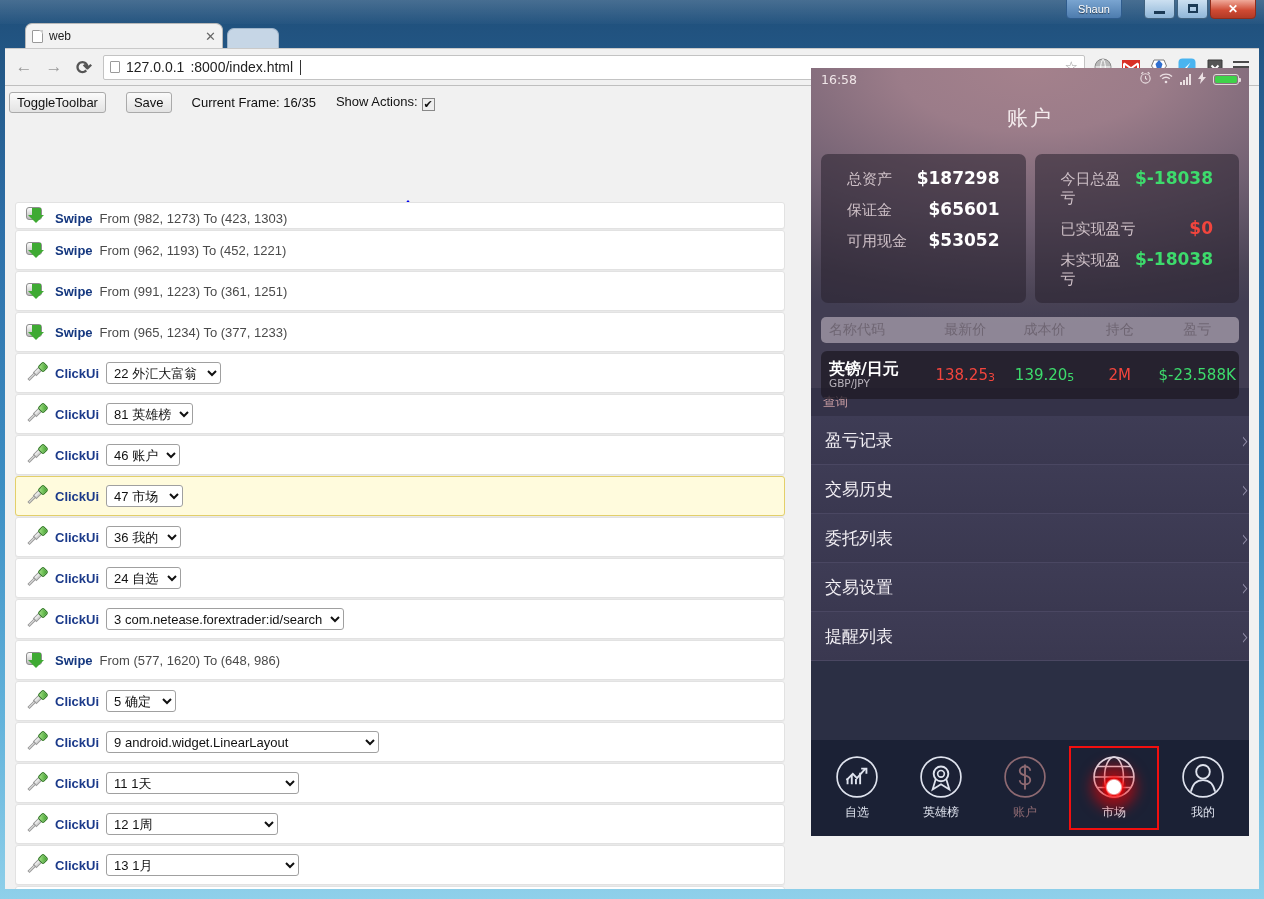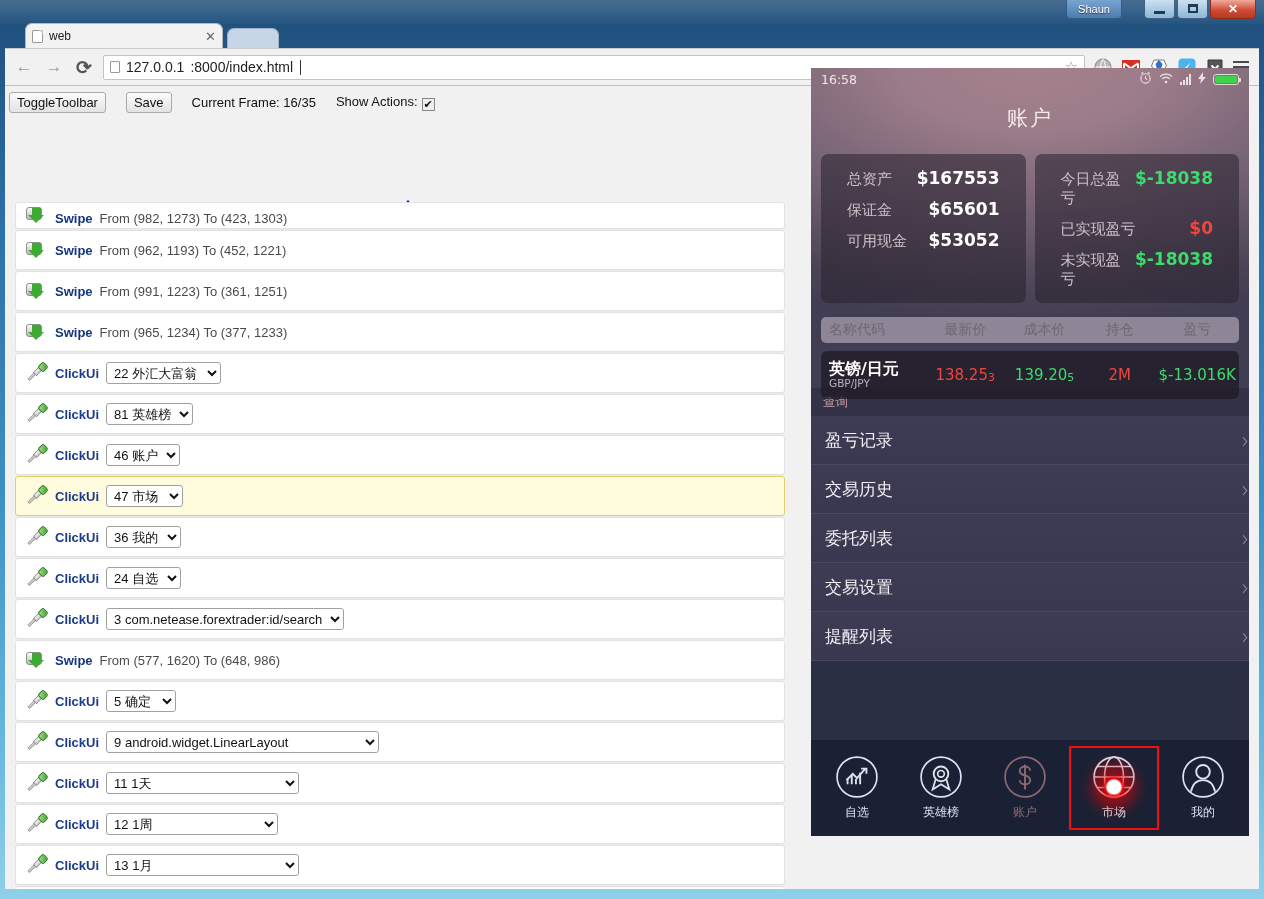--- a/index.html
+++ b/index.html
@@ -519,21 +519,21 @@
             </span>
         </span>
       </div>
 
       <div class="ph-title">账户</div>
 
       <div class="ph-cards">
         <div class="ph-card" id="summary-left">
             <div class="line">
               <span class="k">总资产</span>
-              <span class="v ">$167553</span>
+              <span class="v ">$187298</span>
             </div>
             <div class="line">
               <span class="k">保证金</span>
               <span class="v ">$65601</span>
             </div>
             <div class="line">
               <span class="k">可用现金</span>
               <span class="v ">$53052</span>
             </div>
           </div>
@@ -562,21 +562,21 @@
         </div>
 
       <div class="ph-pos">
         <div class="cell name">
           <div class="cn">英镑/日元</div>
           <div class="en">GBP/JPY</div>
         </div>
         <div class="cell"><span>138.25</span><span class="sub">3</span></div>
         <div class="cell"><span>139.20</span><span class="sub">5</span></div>
         <div class="cell">2M</div>
-        <div class="cell">$-13.016K</div>
+        <div class="cell">$-23.588K</div>
       </div>
     </div>
 
     <div class="ph-body">
       <div class="ph-section">查询</div>
       <div id="menu-items">
           <div class="ph-item">
             <span>盈亏记录</span>
             <span class="chev">›</span>
           </div>

